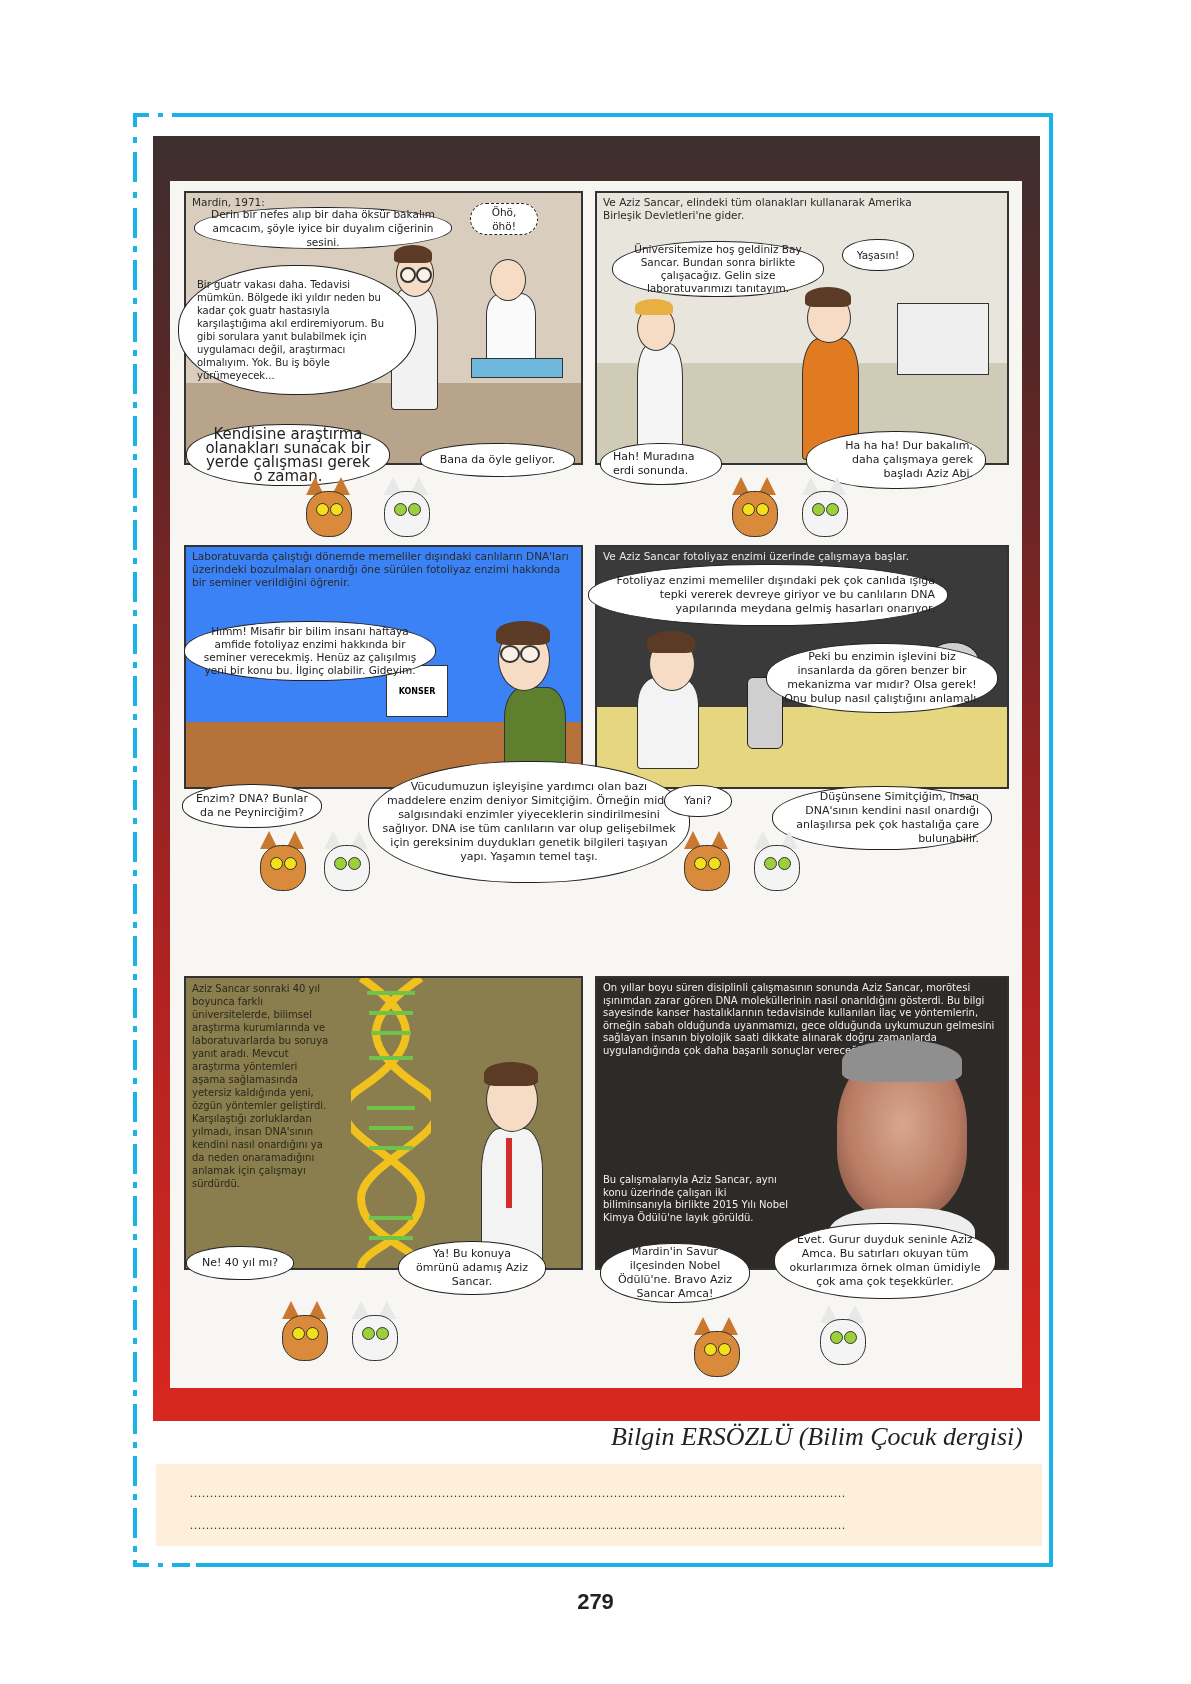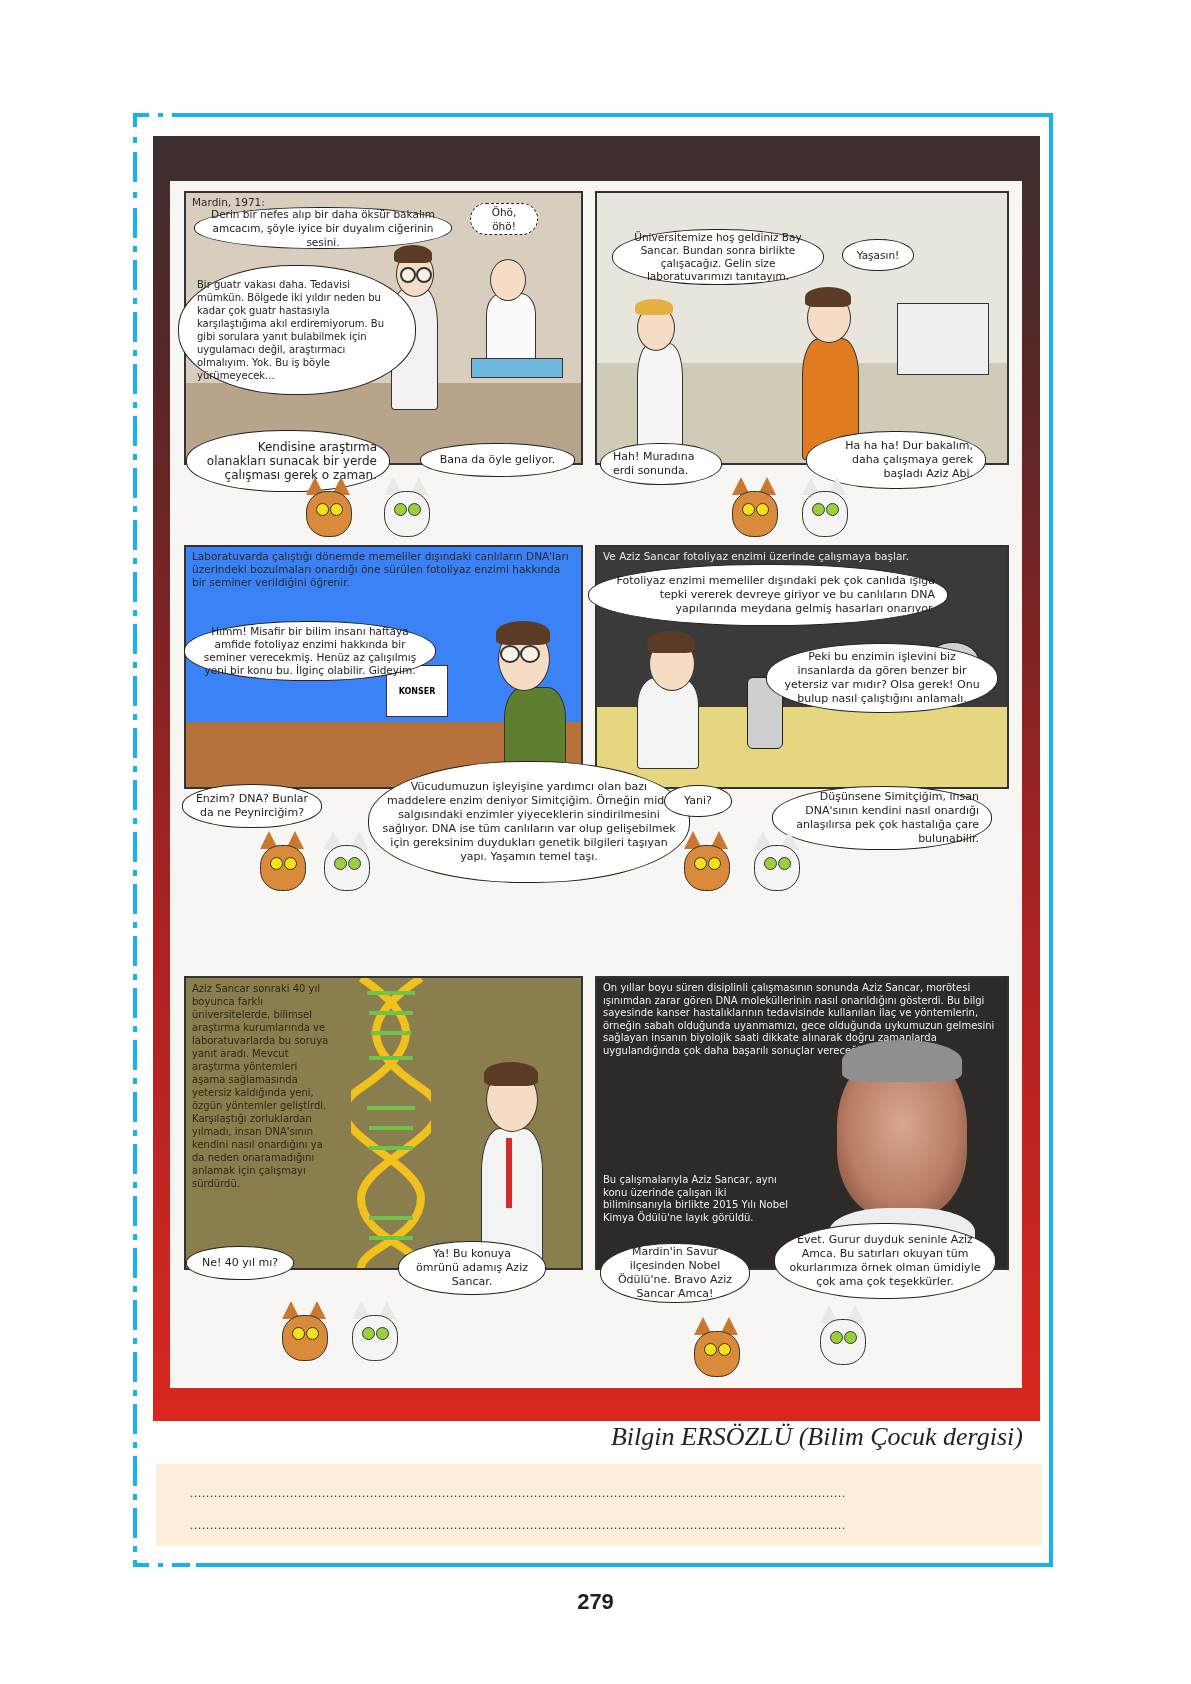--- a/index.html
+++ b/index.html
@@ -70,48 +70,49 @@
       <div class="glasses" style="left:214px;top:74px;width:12px;height:12px;"></div>
       <div class="glasses" style="left:230px;top:74px;width:12px;height:12px;"></div>
 
       <div class="coat" style="left:300px;top:100px;width:48px;height:70px;background:#fafafa;"></div>
       <div style="position:absolute;left:285px;top:165px;width:90px;height:18px;background:#6fb7dc;border:1.5px solid #333;"></div>
       <div class="head-fig" style="left:304px;top:66px;width:34px;height:40px;"></div>
     </div>
     <div class="bubble" style="left:24px;top:26px;width:258px;height:42px;font-size:10.5px;">Derin bir nefes alıp bir daha öksür bakalım amcacım, şöyle iyice bir duyalım ciğerinin sesini.</div>
     <div class="bubble spiky" style="left:300px;top:22px;width:68px;height:32px;font-size:10.5px;">Öhö, öhö!</div>
     <div class="bubble" style="left:8px;top:84px;width:238px;height:130px;font-size:10px;line-height:13px;text-align:left;justify-content:flex-start;padding:6px 18px;">Bir guatr vakası daha. Tedavisi mümkün. Bölgede iki yıldır neden bu kadar çok guatr hastasıyla karşılaştığıma akıl erdiremiyorum. Bu gibi sorulara yanıt bulabilmek için uygulamacı değil, araştırmacı olmalıyım. Yok. Bu iş böyle yürümeyecek...</div>
-    <div class="bubble" style="left:16px;top:249px;width:204px;height:62px;font-size:12px;text-align:right;">Kendisine araştırma olanakları sunacak bir yerde çalışması gerek o zaman.</div>
+    <div class="bubble" style="left:16px;top:243px;width:204px;height:62px;font-size:15px;text-align:center;">Kendisine araştırma olanakları sunacak bir yerde çalışması gerek o zaman.</div>
     <div class="bubble" style="left:250px;top:262px;width:155px;height:34px;font-size:11px;">Bana da öyle geliyor.</div>
     <div class="cat orange" style="left:132px;top:296px;">
         <div class="ear1"></div>
         <div class="ear2"></div>
         <div class="head"></div>
         <div class="eye l"></div>
         <div class="eye r"></div>
       </div>
     <div class="cat white" style="left:210px;top:296px;">
         <div class="ear1"></div>
         <div class="ear2"></div>
         <div class="head"></div>
         <div class="eye l"></div>
         <div class="eye r"></div>
       </div>
 
     <div class="panel" style="left:425px;top:10px;width:410px;height:270px;background:#e8e6dc;">
       <div style="position:absolute;left:0;top:170px;width:100%;height:100px;background:#cfcbb6;"></div>
+      <div class="caption" style="left:6px;top:3px;width:330px;">Ve Aziz Sancar, elindeki tüm olanakları kullanarak Amerika Birleşik Devletleri'ne gider.</div>
       <div class="coat" style="left:40px;top:150px;width:44px;height:110px;background:#f5f5f5;"></div>
       <div class="head-fig" style="left:40px;top:112px;width:36px;height:44px;"></div>
       <div class="hair" style="left:38px;top:106px;width:38px;height:16px;background:#e7b043;"></div>
       <div class="coat" style="left:205px;top:145px;width:55px;height:120px;background:#e07b21;"></div>
       <div class="head-fig" style="left:210px;top:100px;width:42px;height:48px;"></div>
       <div class="hair" style="left:208px;top:94px;width:46px;height:20px;"></div>
       <div style="position:absolute;left:300px;top:110px;width:90px;height:70px;background:#efefef;border:1.5px solid #333;"></div>
     </div>
-    <div class="bubble" style="left:442px;top:48px;width:212px;height:56px;font-size:10.5px;line-height:13px;">Üniversitemize hoş geldiniz Bay Sancar. Bundan sonra birlikte çalışacağız. Gelin size laboratuvarımızı tanıtayım.</div>
+    <div class="bubble" style="left:442px;top:60px;width:212px;height:56px;font-size:10.5px;line-height:13px;">Üniversitemize hoş geldiniz Bay Sancar. Bundan sonra birlikte çalışacağız. Gelin size laboratuvarımızı tanıtayım.</div>
     <div class="bubble" style="left:672px;top:58px;width:72px;height:32px;font-size:10.5px;">Yaşasın!</div>
     <div class="bubble" style="left:430px;top:262px;width:122px;height:42px;font-size:11px;text-align:left;">Hah! Muradına erdi sonunda.</div>
     <div class="bubble" style="left:636px;top:250px;width:180px;height:58px;font-size:11px;text-align:right;">Ha ha ha! Dur bakalım, daha çalışmaya gerek başladı Aziz Abi.</div>
     <div class="cat orange" style="left:558px;top:296px;">
         <div class="ear1"></div>
         <div class="ear2"></div>
         <div class="head"></div>
         <div class="eye l"></div>
         <div class="eye r"></div>
       </div>
@@ -138,21 +139,21 @@
     <div class="panel" style="left:425px;top:364px;width:410px;height:240px;background:#3a3a3a;">
       <div style="position:absolute;left:0;top:160px;width:100%;height:80px;background:#e6d680;"></div>
       <div class="caption" style="left:6px;top:3px;color:#e8e8e8;">Ve Aziz Sancar fotoliyaz enzimi üzerinde çalışmaya başlar.</div>
       <div class="coat" style="left:40px;top:130px;width:60px;height:90px;background:#f3f3f3;"></div>
       <div class="head-fig" style="left:52px;top:90px;width:44px;height:52px;"></div>
       <div class="hair" style="left:50px;top:84px;width:48px;height:22px;"></div>
       <div style="position:absolute;left:150px;top:130px;width:34px;height:70px;background:#cfcfcf;border:1.5px solid #222;border-radius:6px;"></div>
       <div style="position:absolute;left:330px;top:95px;width:50px;height:36px;background:#d0d0d0;border:1.5px solid #222;border-radius:50% 50% 8px 8px;"></div>
     </div>
     <div class="bubble" style="left:418px;top:383px;width:360px;height:62px;font-size:11px;line-height:14px;text-align:right;">Fotoliyaz enzimi memeliler dışındaki pek çok canlıda ışığa tepki vererek devreye giriyor ve bu canlıların DNA yapılarında meydana gelmiş hasarları onarıyor.</div>
-    <div class="bubble" style="left:596px;top:462px;width:232px;height:70px;font-size:11px;line-height:14px;">Peki bu enzimin işlevini biz insanlarda da gören benzer bir yetersiz var mıdır? Olsa gerek! Onu bulup nasıl çalıştığını anlamalı.</div>
+    <div class="bubble" style="left:596px;top:462px;width:232px;height:70px;font-size:11px;line-height:14px;">Peki bu enzimin işlevini biz insanlarda da gören benzer bir mekanizma var mıdır? Olsa gerek! Onu bulup nasıl çalıştığını anlamalı.</div>
 
     <div class="bubble" style="left:12px;top:603px;width:140px;height:44px;font-size:11px;">Enzim? DNA? Bunlar da ne Peynirciğim?</div>
     <div class="bubble" style="left:198px;top:580px;width:322px;height:122px;font-size:11px;line-height:14px;">Vücudumuzun işleyişine yardımcı olan bazı maddelere enzim deniyor Simitçiğim. Örneğin mide salgısındaki enzimler yiyeceklerin sindirilmesini sağlıyor. DNA ise tüm canlıların var olup gelişebilmek için gereksinim duydukları genetik bilgileri taşıyan yapı. Yaşamın temel taşı.</div>
     <div class="cat orange" style="left:86px;top:650px;">
         <div class="ear1"></div>
         <div class="ear2"></div>
         <div class="head"></div>
         <div class="eye l"></div>
         <div class="eye r"></div>
       </div>

